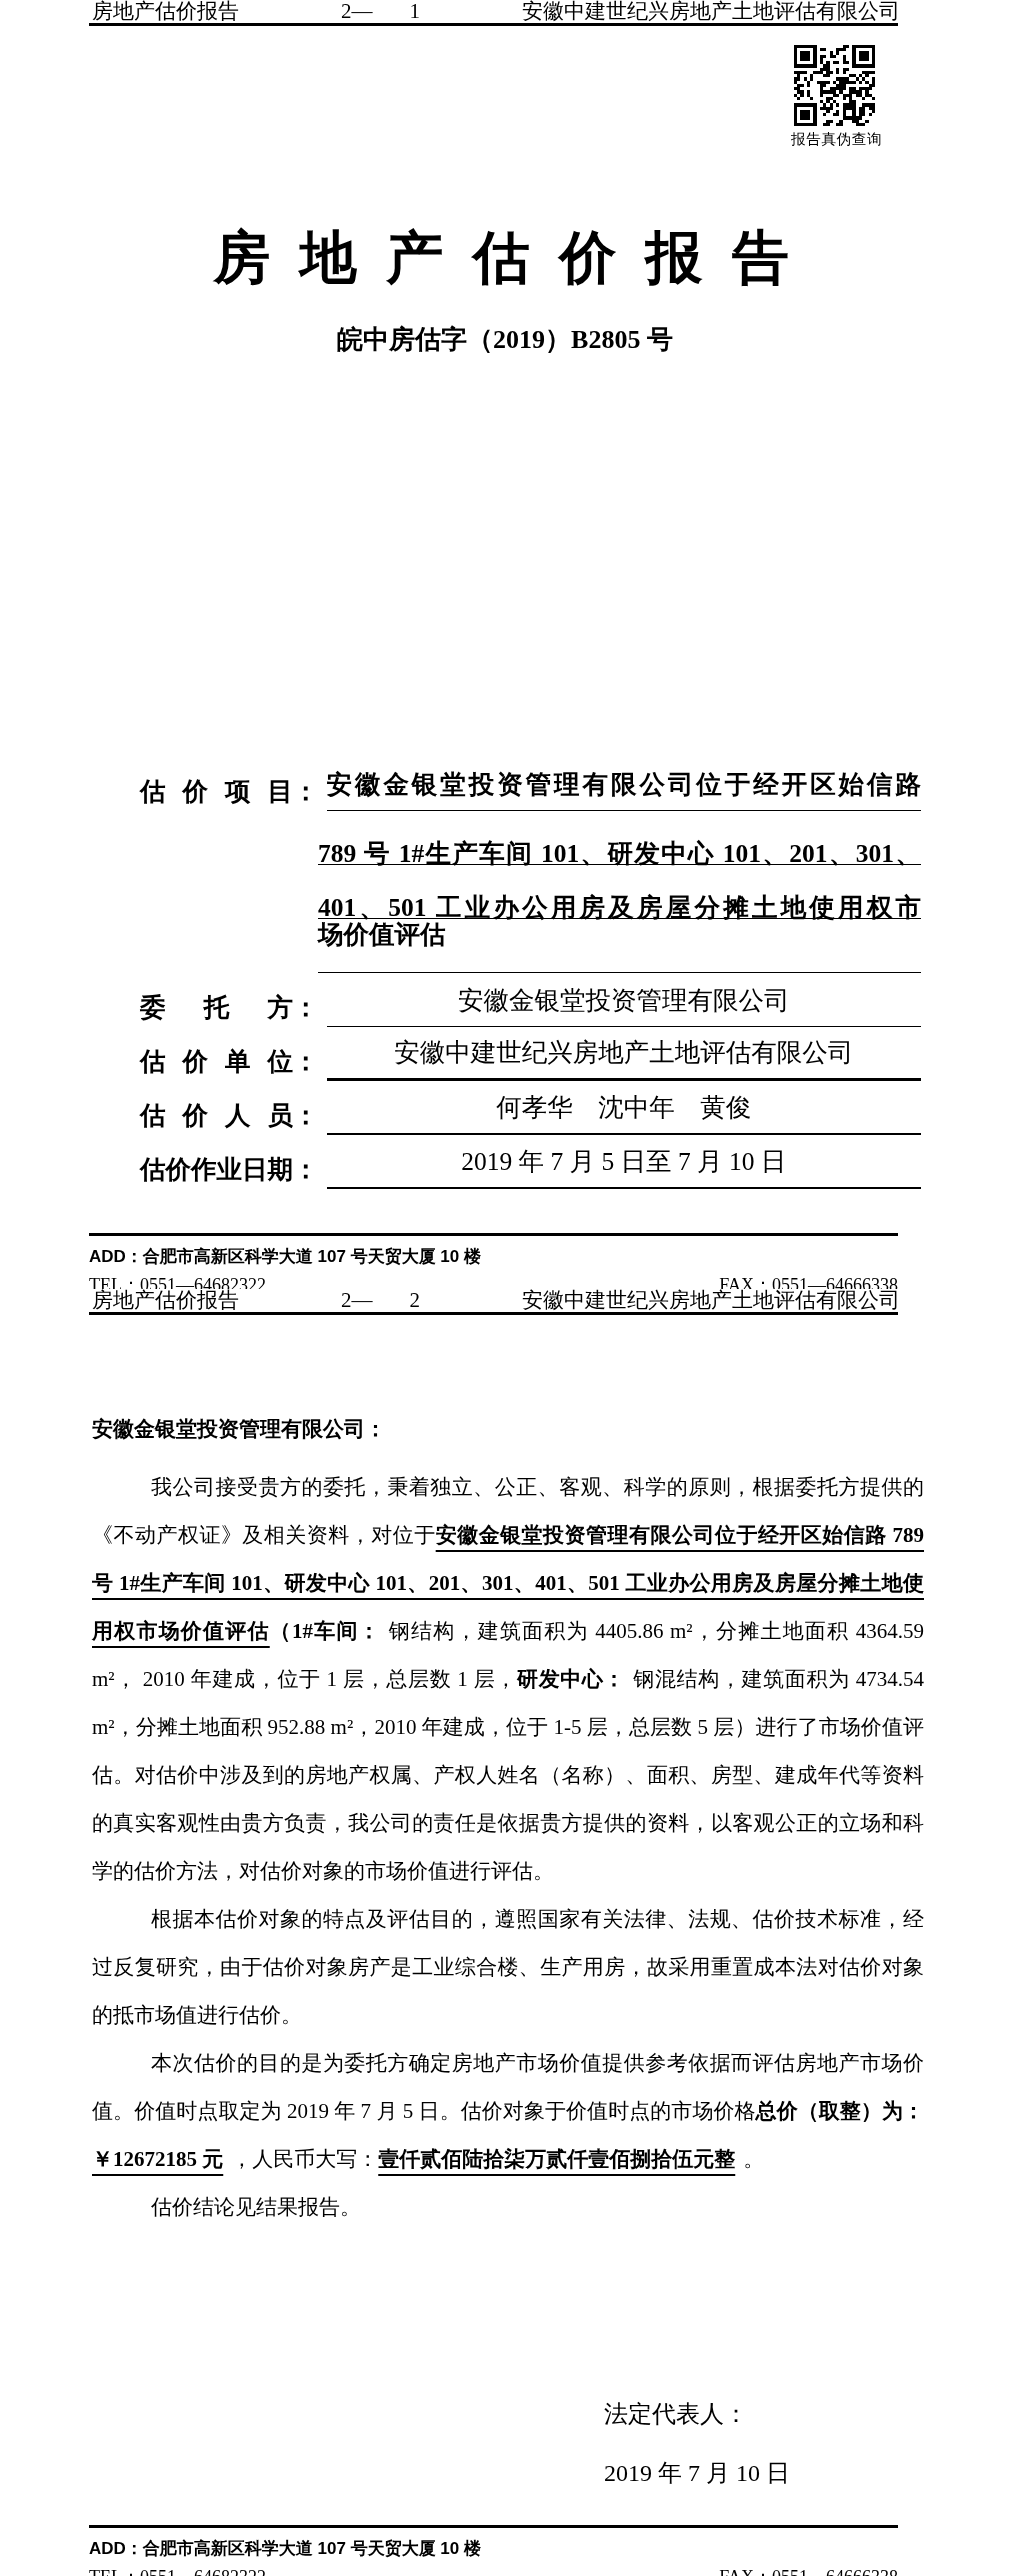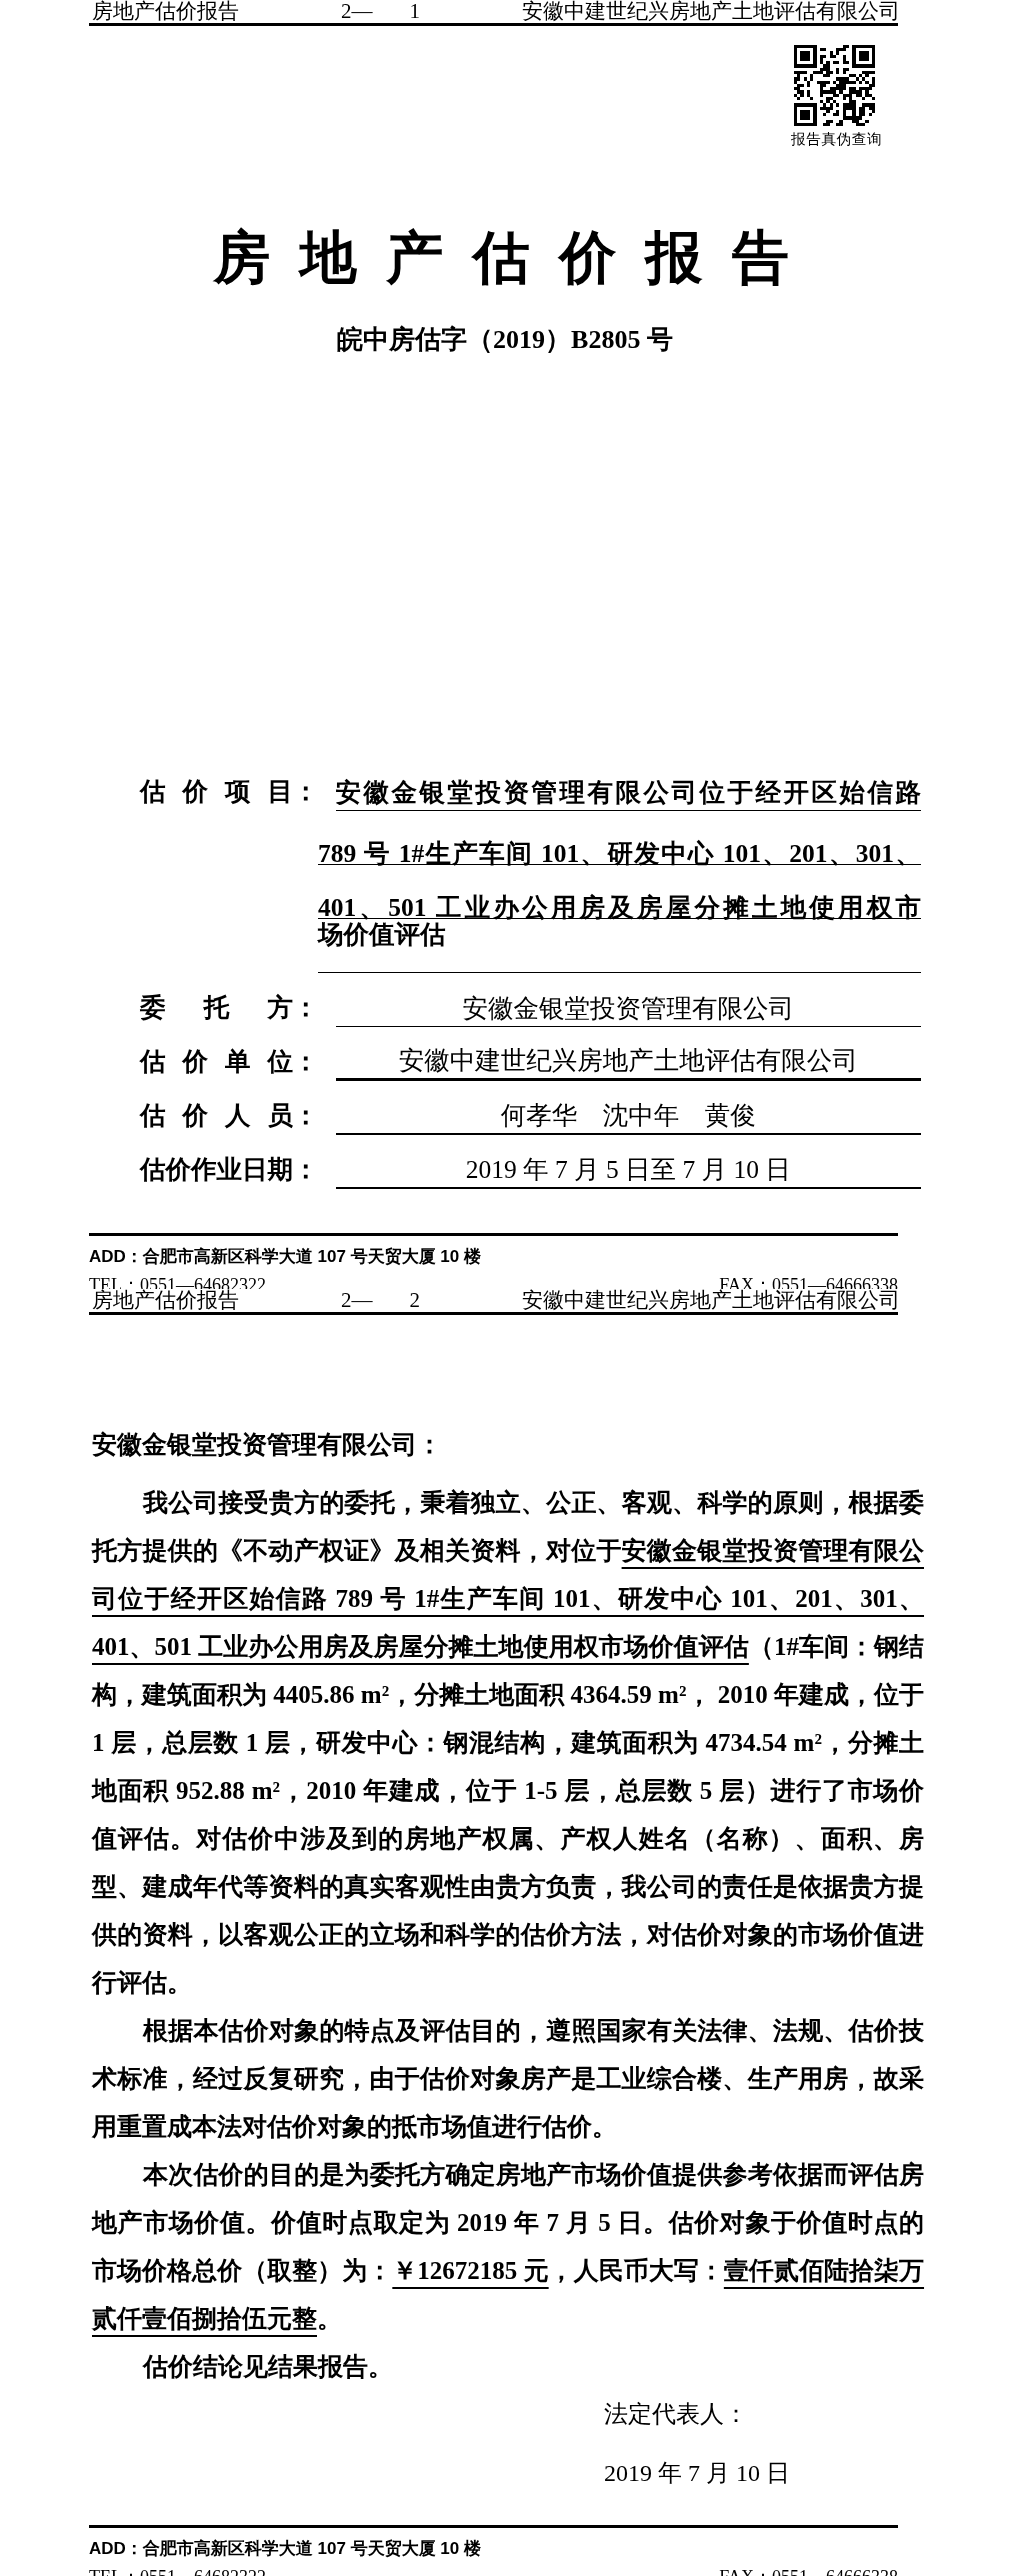--- a/index.html
+++ b/index.html
@@ -25,48 +25,48 @@
              font-size:57px;font-weight:700;letter-spacing:7.6px;white-space:nowrap;}
   .doc-no{position:absolute;top:322px;left:0;width:100%;text-align:center;
           font-size:26px;font-weight:700;}
 
   
   .fields{position:absolute;top:757px;left:92px;width:829px;font-size:25.5px;}
   .frow{height:54px;display:flex;align-items:flex-end;box-sizing:border-box;}
   .flabel{display:inline-block;width:153px;margin-left:48px;font-weight:700;
           text-align:justify;text-align-last:justify;padding-bottom:2.5px;white-space:nowrap;}
   .fcolon{font-weight:700;padding-bottom:2.5px;}
-  .fvalue{flex:1;border-bottom:1.3px solid #000;text-align:center;padding-bottom:0;
-          margin-left:17px;box-sizing:border-box;white-space:nowrap;}
+  .fvalue{flex:1;border-bottom:1.3px solid #000;text-align:center;padding-bottom:8px;
+          margin-left:8px;box-sizing:border-box;white-space:nowrap;}
   .frow.r0 .fvalue{text-align:left;font-weight:700;}
   .fline{height:54px;display:flex;align-items:flex-end;margin-left:226px;
          border-bottom:1.3px solid #000;font-weight:700;padding-bottom:20px;box-sizing:border-box;}
   .fline.just,.fvalue.just{display:block;text-align:justify;text-align-last:justify;
          padding-top:25px;}
   .frow.r2 .fvalue{border-bottom-width:3.2px;}
   .frow.r3 .fvalue,.frow.r4 .fvalue{border-bottom-width:2.5px;}
 
   
   .pfooter{position:absolute;left:89px;width:809px;}
   .frule{height:2.5px;background:#000;}
   .add-line{margin-top:9px;font-family:"Liberation Sans","DejaVu Sans",sans-serif;
             font-weight:700;font-size:17px;}
   .telfax{margin-top:5.1px;display:flex;justify-content:space-between;font-size:18px;gap:24px;}
   .page-1 .pfooter{top:1233px;}
   .page-2 .pfooter{top:1236px;}
 
   
   .title2{position:absolute;top:59px;left:0;width:100%;text-align:center;
           font-size:33px;font-weight:700;letter-spacing:9px;white-space:nowrap;}
-  .content{position:absolute;top:132px;left:92px;width:832px;font-size:25px;
+  .content{position:absolute;top:116px;left:92px;width:832px;font-size:21px;
            line-height:48px;text-align:justify;}
   .greet{font-weight:700;margin:0 0 10.2px 0;}
   .para{margin:0;}
   .para.ind{text-indent:51px;}
-  .seg-n{font-weight:700;}
+  .seg-n{font-weight:400;margin-left:8px;}
   .seg-b{font-weight:700;}
   .seg-bu{font-weight:700;text-decoration:underline;
           text-decoration-thickness:1.9px;text-underline-offset:7.6px;}
   .signature{position:absolute;top:1082px;left:92px;width:832px;font-size:24px;}
   .sig-company{margin-left:270px;white-space:nowrap;}
   .sig-sub{margin-left:512px;margin-top:27px;white-space:nowrap;}
 </style>
 </head>
 <body>
 

